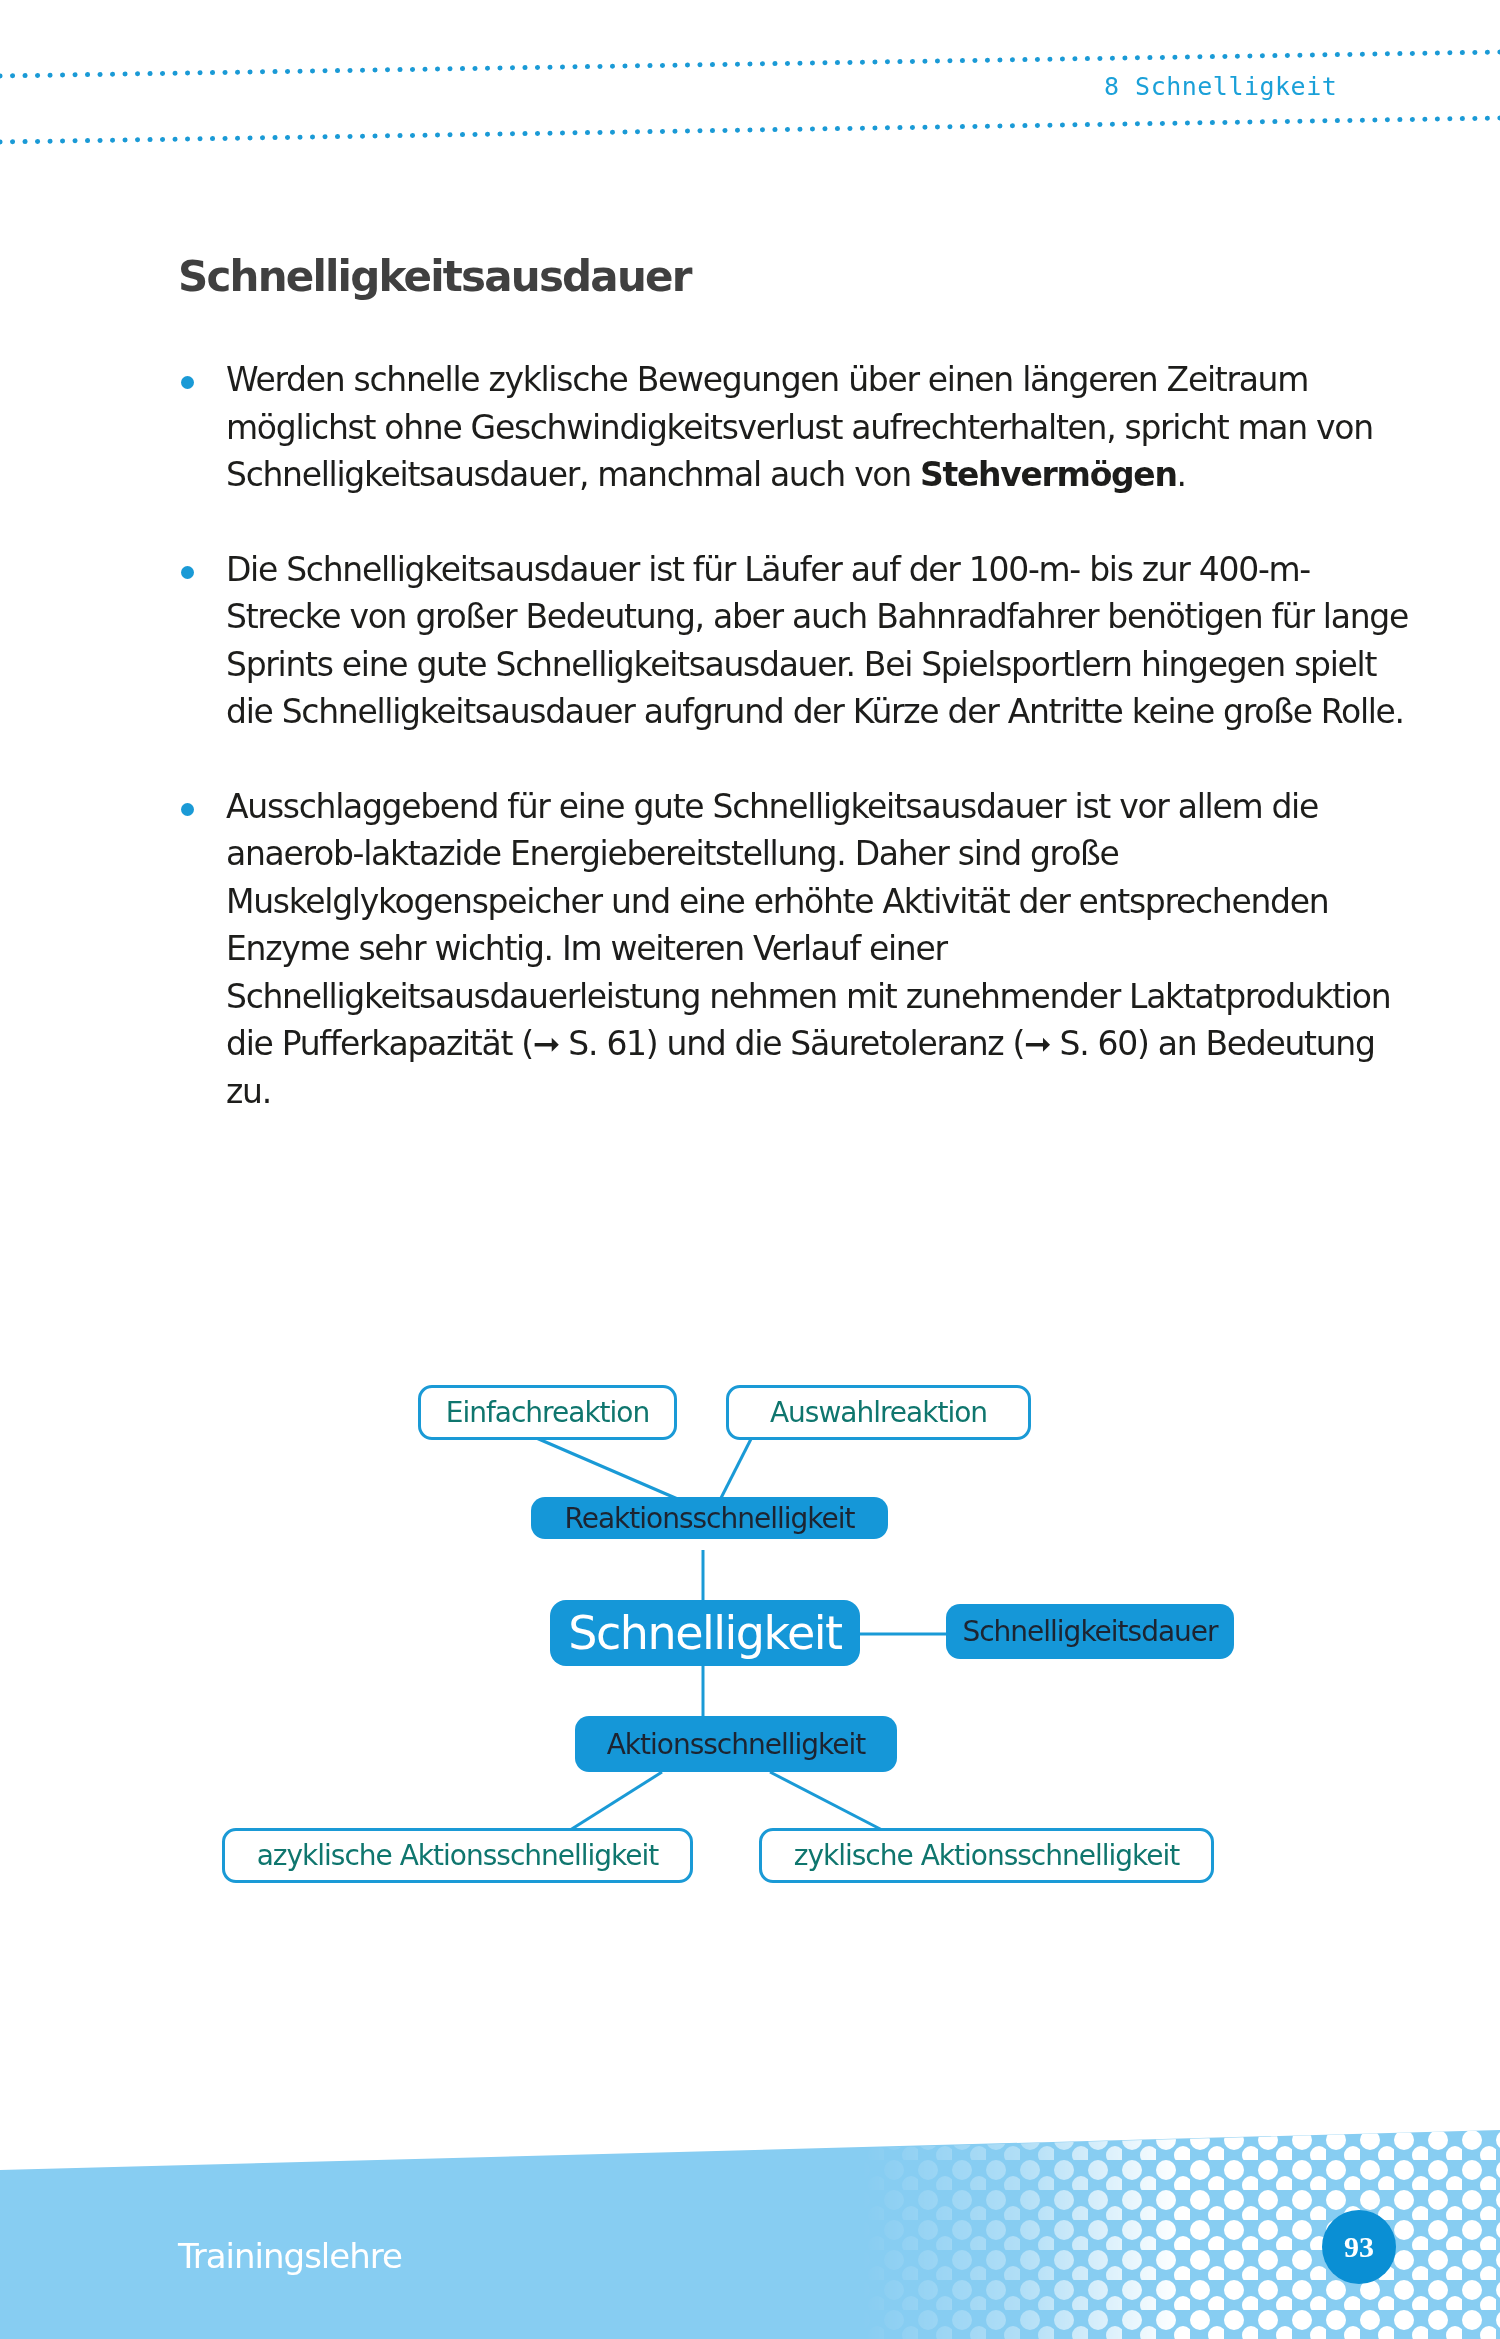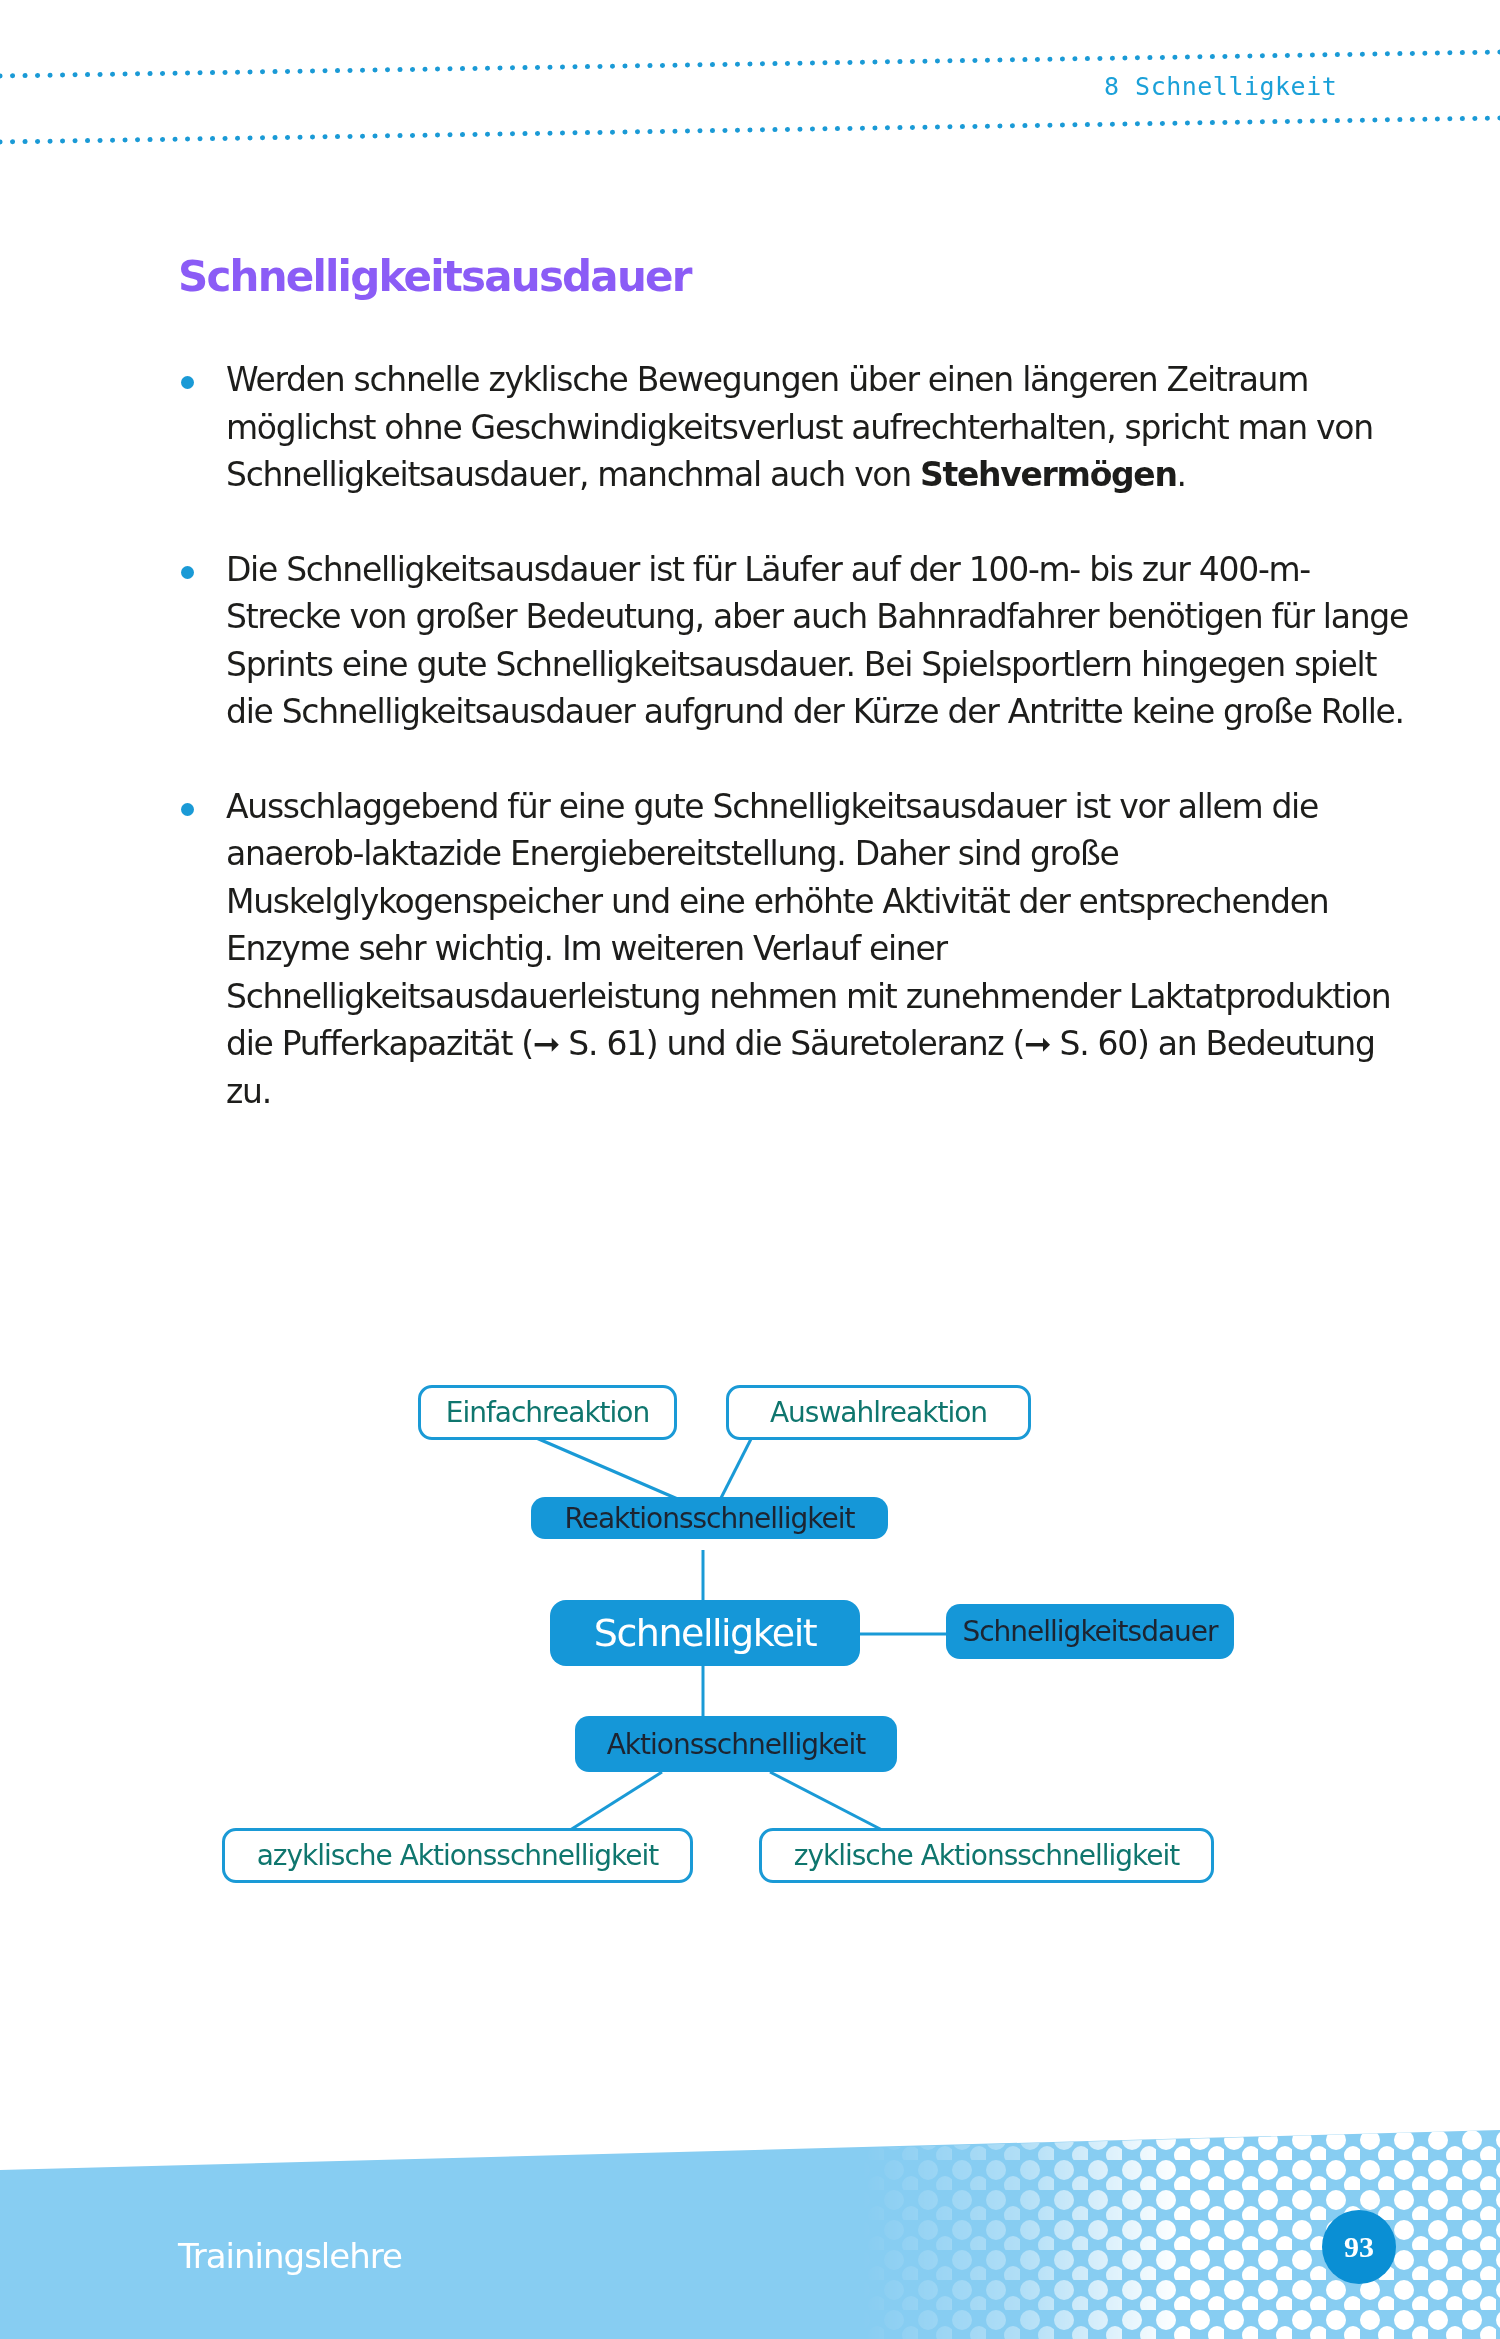--- a/index.html
+++ b/index.html
@@ -12,41 +12,41 @@
   
   .dotline { position:absolute; left:0; width:1500px; height:20px; overflow:visible; }
   .running-head {
     position:absolute; left:1104px; top:72px;
     font-family:"DejaVu Sans Mono", monospace; font-size:25px; color:#1aa0d8;
     letter-spacing:0.5px;
   }
   h1.title {
     position:absolute; left:178px; top:252px; margin:0;
     font-family:"DejaVu Sans", sans-serif; font-weight:bold; font-size:42px;
-    letter-spacing:-1.8px; color:#8b5cf6;
+    letter-spacing:-1.8px; color:#404040;
   }
   .bullets { position:absolute; left:178px; top:356px; width:1230px; margin:0; padding:0; list-style:none; }
   .bullet {
     position:relative; padding-left:48px; font-size:33px; line-height:47.5px;
     letter-spacing:-1.3px; margin-bottom:47px; color:#1d1d1b;
   }
   .bullet .dot {
     position:absolute; left:3px; top:20px; width:13px; height:13px; border-radius:50%;
     background:#1a9ad6;
   }
   .bullet b { font-weight:bold; }
   
   .diagram { position:absolute; left:0; top:0; width:1500px; height:2339px; pointer-events:none; }
   .node {
     position:absolute; box-sizing:border-box; display:flex; align-items:center; justify-content:center;
     font-family:"DejaVu Sans", sans-serif; letter-spacing:-1px; border-radius:14px; white-space:nowrap;
   }
   .node.outline { background:#fff; border:3px solid #1a9ad6; color:#0f766e; font-size:28px; }
   .node.filled { background:#1597d8; color:#1d2431; font-size:28px; }
-  .node.center { background:#1597d8; color:#ffffff; font-size:38px; letter-spacing:-1.5px; border-radius:16px; }
+  .node.center { background:#1597d8; color:#ffffff; font-size:46px; letter-spacing:-1.5px; border-radius:16px; }
   
   .footer-band { position:absolute; left:0; top:2130px; width:1500px; height:209px; }
   .footer-label {
     position:absolute; left:178px; top:2236px; font-size:34px; color:#ffffff;
     letter-spacing:-1px;
   }
   .page-circle {
     position:absolute; left:1322px; top:2210px; width:74px; height:74px; border-radius:50%;
     background:#0a8fd4; color:#fff; display:flex; align-items:center; justify-content:center;
     font-family:Liberation Serif, serif; font-weight:bold; font-size:30px;

